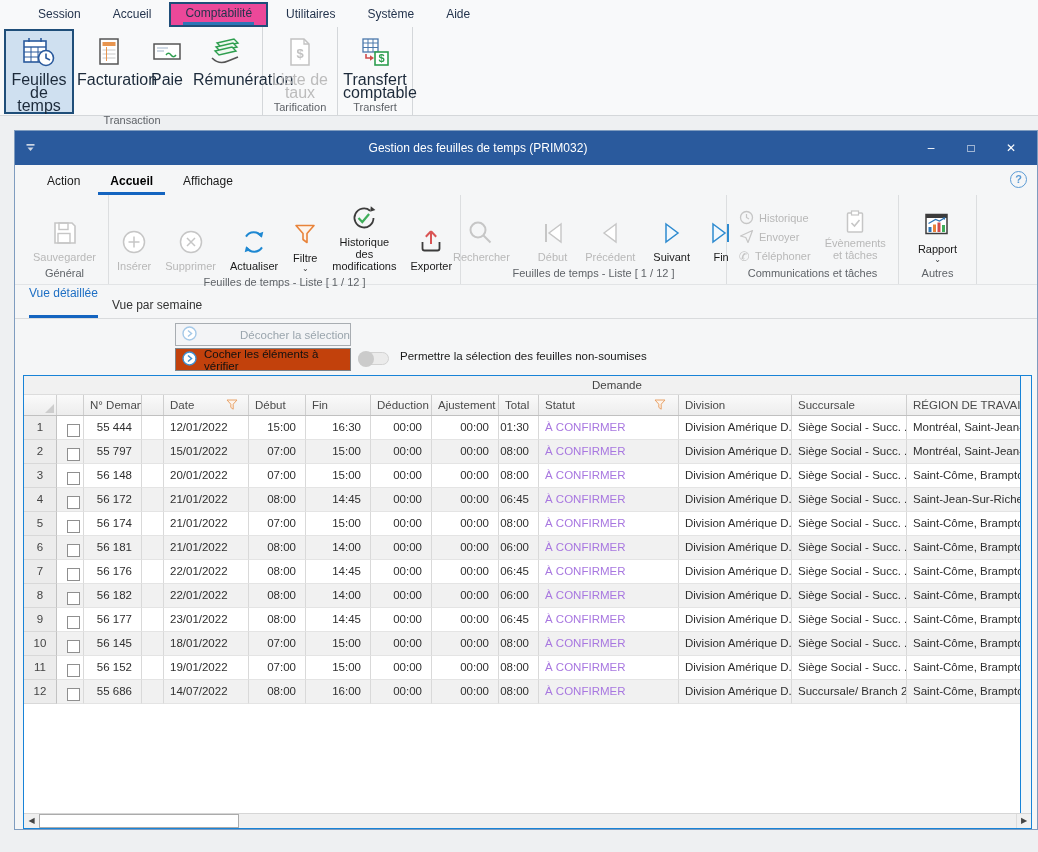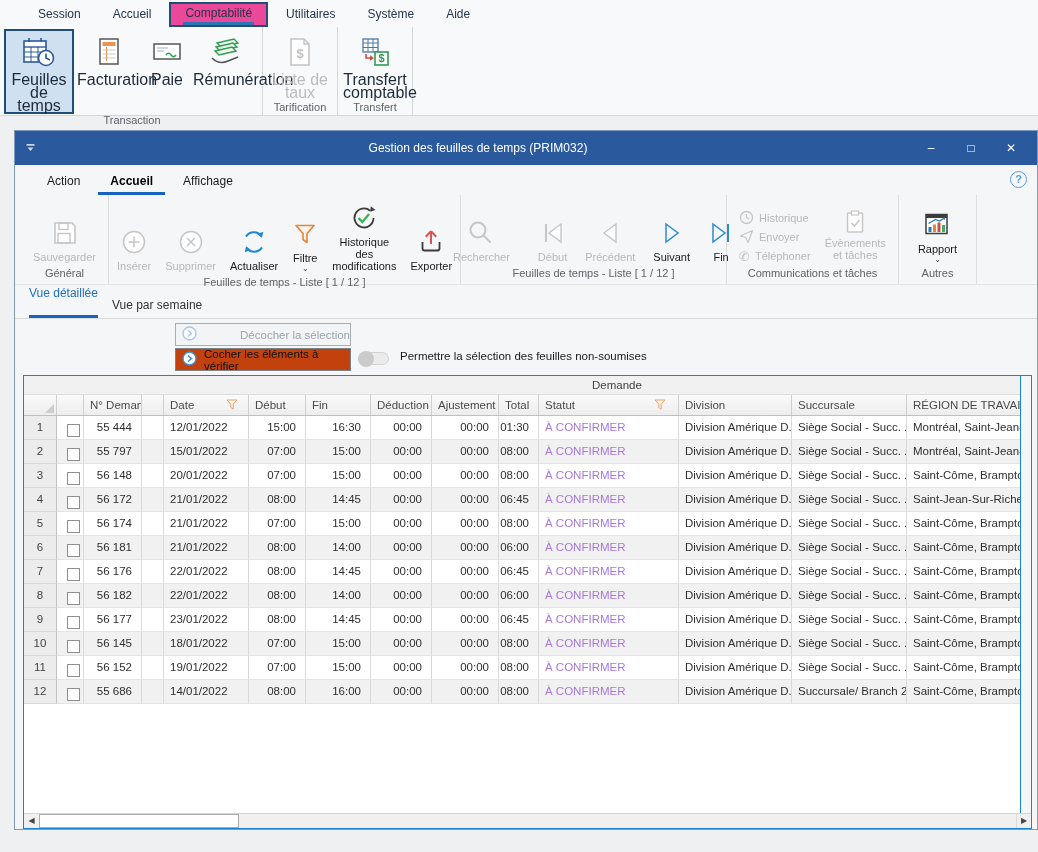--- a/index.html
+++ b/index.html
@@ -676,21 +676,21 @@
     <div class="cell c-suc">Siège Social - Succ. ...</div>
     <div class="cell c-reg">Saint-Côme, Brampton,</div>
   </div>
           <div class="grow alt">
     <div class="cell c-num">12</div>
     <div class="cell c-chk">
               <span class="cb"></span>
             </div>
     <div class="cell c-no r">55 686</div>
     <div class="cell c-sp"></div>
-    <div class="cell c-date">14/01/2022</div>
+    <div class="cell c-date">14/07/2022</div>
     <div class="cell c-deb r">08:00</div>
     <div class="cell c-fin r">16:00</div>
     <div class="cell c-ded r">00:00</div>
     <div class="cell c-aju r">00:00</div>
     <div class="cell c-tot r">08:00</div>
     <div class="cell c-sta st">À CONFIRMER</div>
     <div class="cell c-div">Division Amérique D...</div>
     <div class="cell c-suc">Succursale/ Branch 2</div>
     <div class="cell c-reg">Saint-Côme, Brampton,</div>
   </div>

